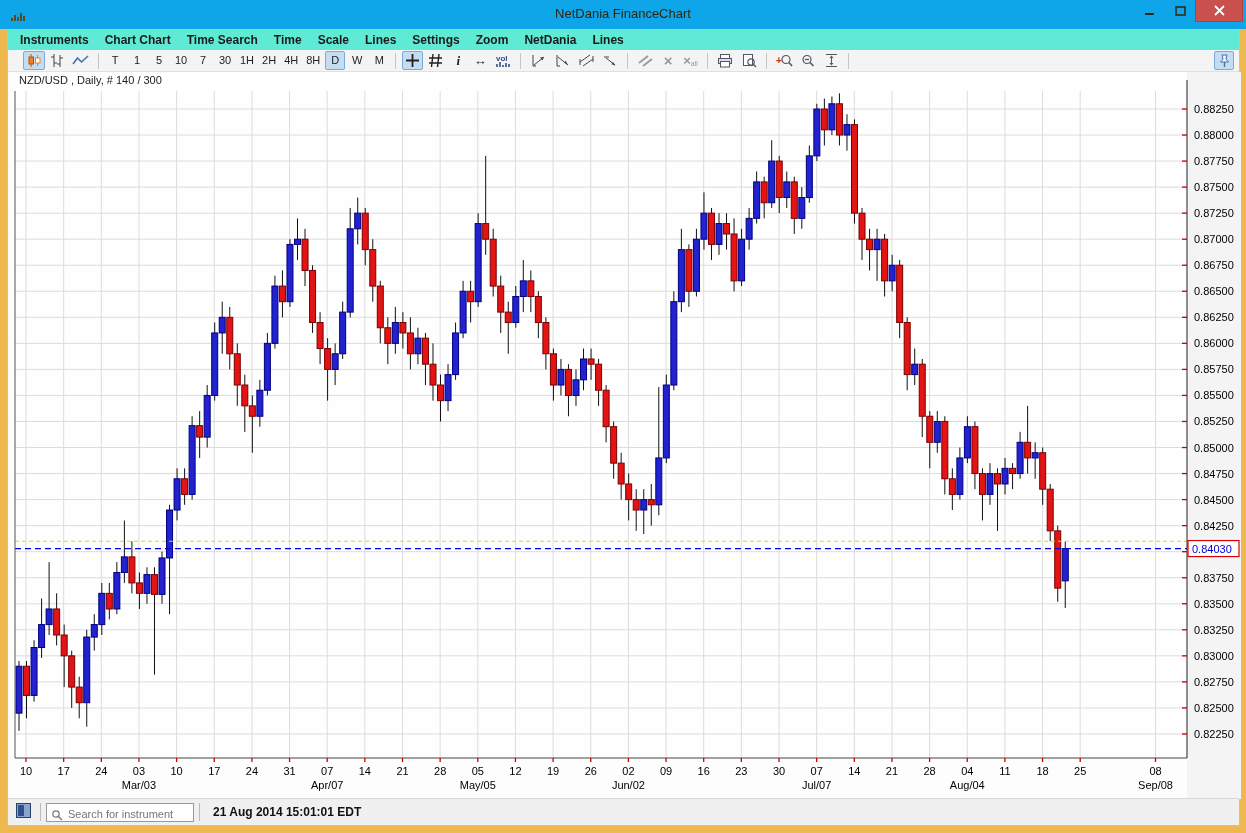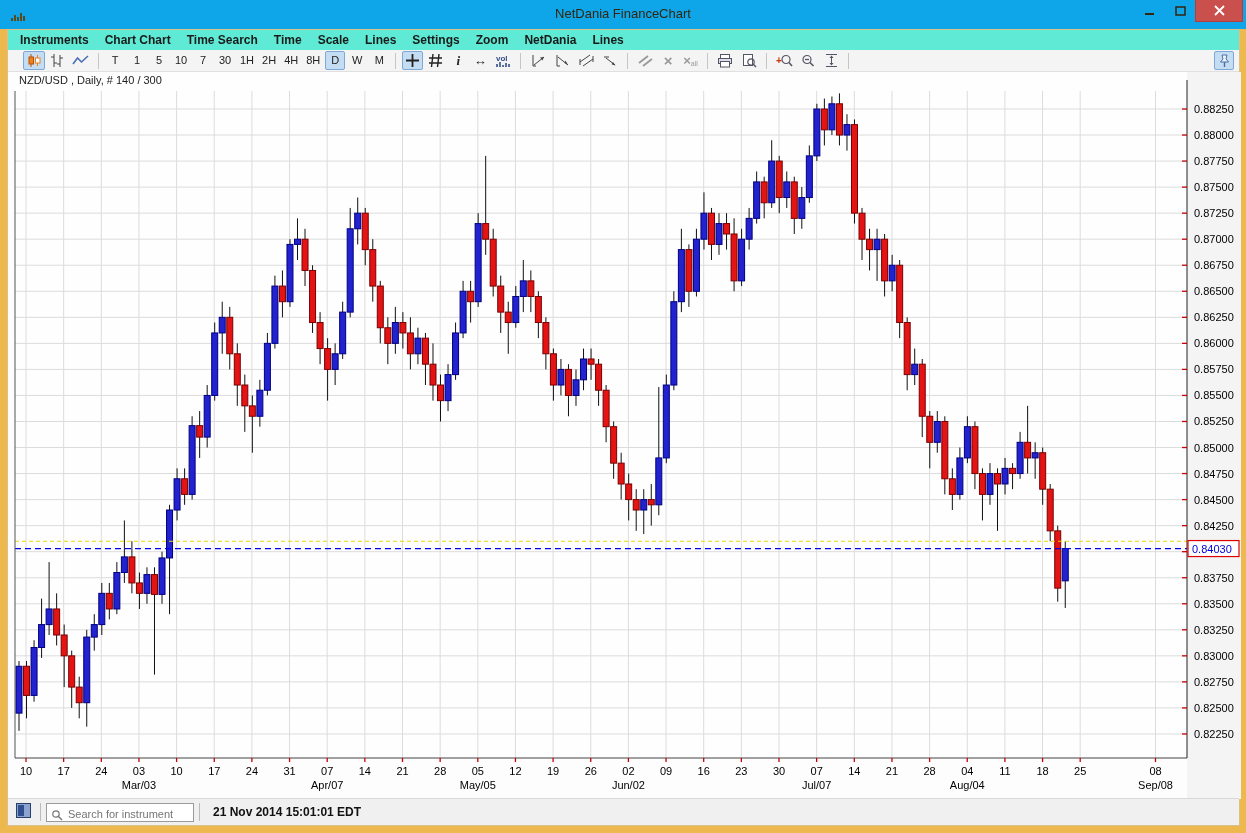--- a/index.html
+++ b/index.html
@@ -730,16 +730,16 @@
       <div class="searchbox">
         <span style="margin-right:3px;display:flex;">
           <svg width="12" height="12">
               <circle cx="5" cy="5" r="3.2" fill="none" stroke="#777" stroke-width="1.2"></circle>
               <line x1="7.5" y1="7.5" x2="11" y2="11" stroke="#777" stroke-width="1.4"></line>
             </svg>
         </span>
         <input type="text" placeholder="Search for instrument" style="">
       </div>
       <div class="sb-sep"></div>
-      <span class="timestamp">21 Nov 2014 15:01:01 EDT</span>
+      <span class="timestamp">21 Aug 2014 15:01:01 EDT</span>
     </div>
   </div>
 </div>
 
 </body></html>

